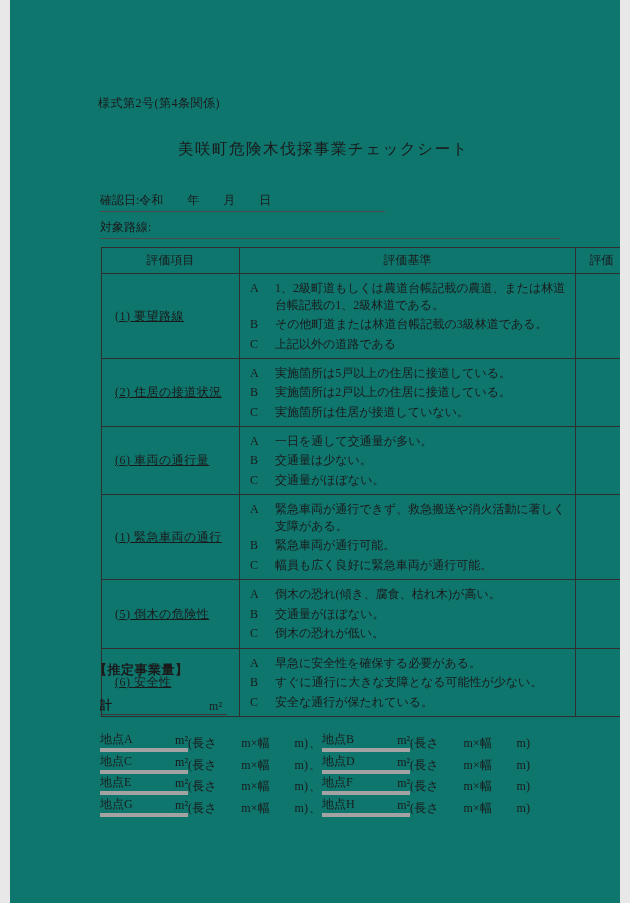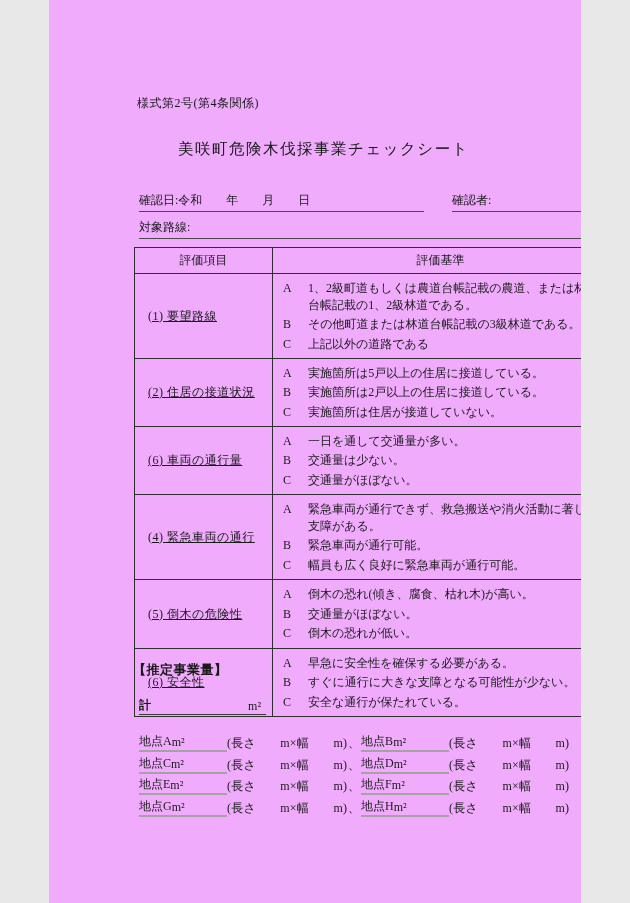--- a/index.html
+++ b/index.html
@@ -1,33 +1,33 @@
 <!DOCTYPE html>
 <html><head>
 <meta charset="utf-8">
 <style>
   html,body{margin:0;padding:0;background:#e8e8e8;}
   .page{
-    position:relative;width:532px;height:903px;margin:0 auto;
-    background:#f0abfc;color:#1a1a1a;
+    position:relative;width:610px;height:903px;margin:0 auto;
+    background:#0f766e;color:#1a1a1a;
     font-family:"Liberation Serif","DejaVu Serif",serif;
     font-size:12px;overflow:hidden;
   }
   .form-number{position:absolute;left:88px;top:95px;letter-spacing:.5px;}
   .doc-title{position:absolute;left:17px;right:0;top:139px;text-align:center;font-size:15.5px;letter-spacing:1.5px;}
 
   .fields{position:absolute;left:90px;top:192px;width:460px;}
   .frow1{display:flex;justify-content:space-between;align-items:center;}
   .u{display:inline-block;border-bottom:1px solid #4a4a4a;box-sizing:border-box;}
   .blank-date{width:285px;height:20px;}
   .blank-checker{width:147px;height:20px;}
   .blank-route{width:460px;height:20px;margin-top:7px;}
 
   .table-wrap{position:absolute;left:85px;top:247px;width:526px;}
-  table{border-collapse:collapse;width:100%;table-layout:fixed;}
+  table{border-collapse:collapse;width:100%;table-layout:fixed;margin-left:6px;}
   th,td{border:1px solid #2e2e2e;padding:0;}
   col.c-item{width:138px;}
   col.c-crit{width:336px;}
   col.c-eval{width:52px;}
   thead th{height:25px;font-weight:normal;text-align:center;font-size:12px;}
   td.item{text-align:left;padding-left:13px;vertical-align:middle;letter-spacing:.5px;text-decoration:underline;}
   td.crit{vertical-align:middle;padding:3px 0;}
   td.eval{}
   .crit-line{display:flex;align-items:flex-start;line-height:17px;margin:2.5px 0;}
   .grade{flex:0 0 35px;padding-left:10px;box-sizing:border-box;}
@@ -40,37 +40,36 @@
   tr.erow-6 td{height:59px;}
 
   .section-title{position:absolute;left:84px;top:661px;font-weight:bold;font-size:13px;letter-spacing:.5px;}
   .total-line{position:absolute;left:90px;top:698px;}
   .total-blank{display:inline-flex;justify-content:space-between;width:127px;height:17px;
     border-bottom:1px solid #3a3a3a;padding-right:5px;box-sizing:border-box;align-items:flex-end;}
   .total-label{font-weight:bold;}
 
   .sites{position:absolute;left:90px;top:736px;}
   .site-row{display:flex;align-items:flex-end;height:16px;margin-bottom:5.5px;white-space:nowrap;}
-  .site-blank{display:inline-flex;justify-content:flex-start;width:88px;
-    border-bottom:2px solid #a3a3a3;box-sizing:border-box;align-items:flex-end;}
+  .site-blank{display:inline-flex;justify-content:space-between;width:88px;
+    border-bottom:4px solid #a3a3a3;box-sizing:border-box;align-items:flex-end;}
   .site-detail{letter-spacing:.2px;}
   .sep{padding:0 1px;}
 </style>
 </head>
 <body>
 
 <div class="page">
 
   <div class="form-number">様式第2号(第4条関係)</div>
   <div class="doc-title">美咲町危険木伐採事業チェックシート</div>
 
   <div class="fields">
     <div class="frow1">
       <span class="u blank-date"><span>確認日:令和　　年　　月　　日</span></span>
-      <span class="u blank-checker"><span>確認者:</span></span>
     </div>
     <span class="u blank-route"><span>対象路線:</span></span>
   </div>
 
   <div class="table-wrap">
     <table>
       <colgroup>
           <col class="c-item">
           <col class="c-crit">
           <col class="c-eval">
@@ -131,21 +130,21 @@
                 <span class="ctext">交通量は少ない。</span>
               </div>
               <div class="crit-line">
                 <span class="grade">C</span>
                 <span class="ctext">交通量がほぼない。</span>
               </div>
             </td>
             <td class="eval"></td>
           </tr>
           <tr class="erow-4">
-            <td class="item">(4) 緊急車両の通行</td>
+            <td class="item">(1) 緊急車両の通行</td>
             <td class="crit">
               <div class="crit-line">
                 <span class="grade">A</span>
                 <span class="ctext">緊急車両が通行できず、救急搬送や消火活動に著しく支障がある。</span>
               </div>
               <div class="crit-line">
                 <span class="grade">B</span>
                 <span class="ctext">緊急車両が通行可能。</span>
               </div>
               <div class="crit-line">

